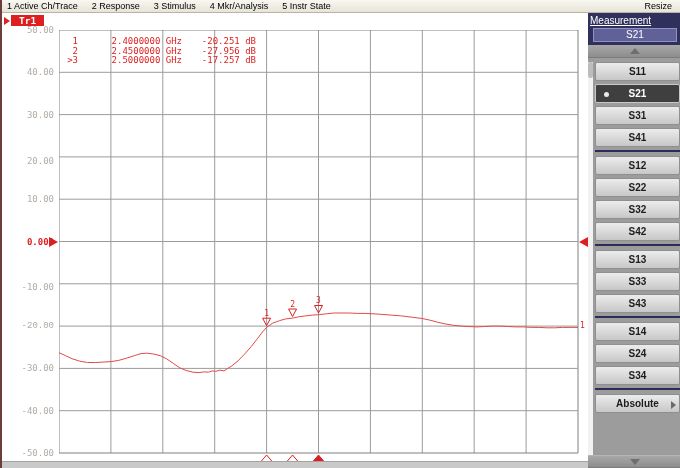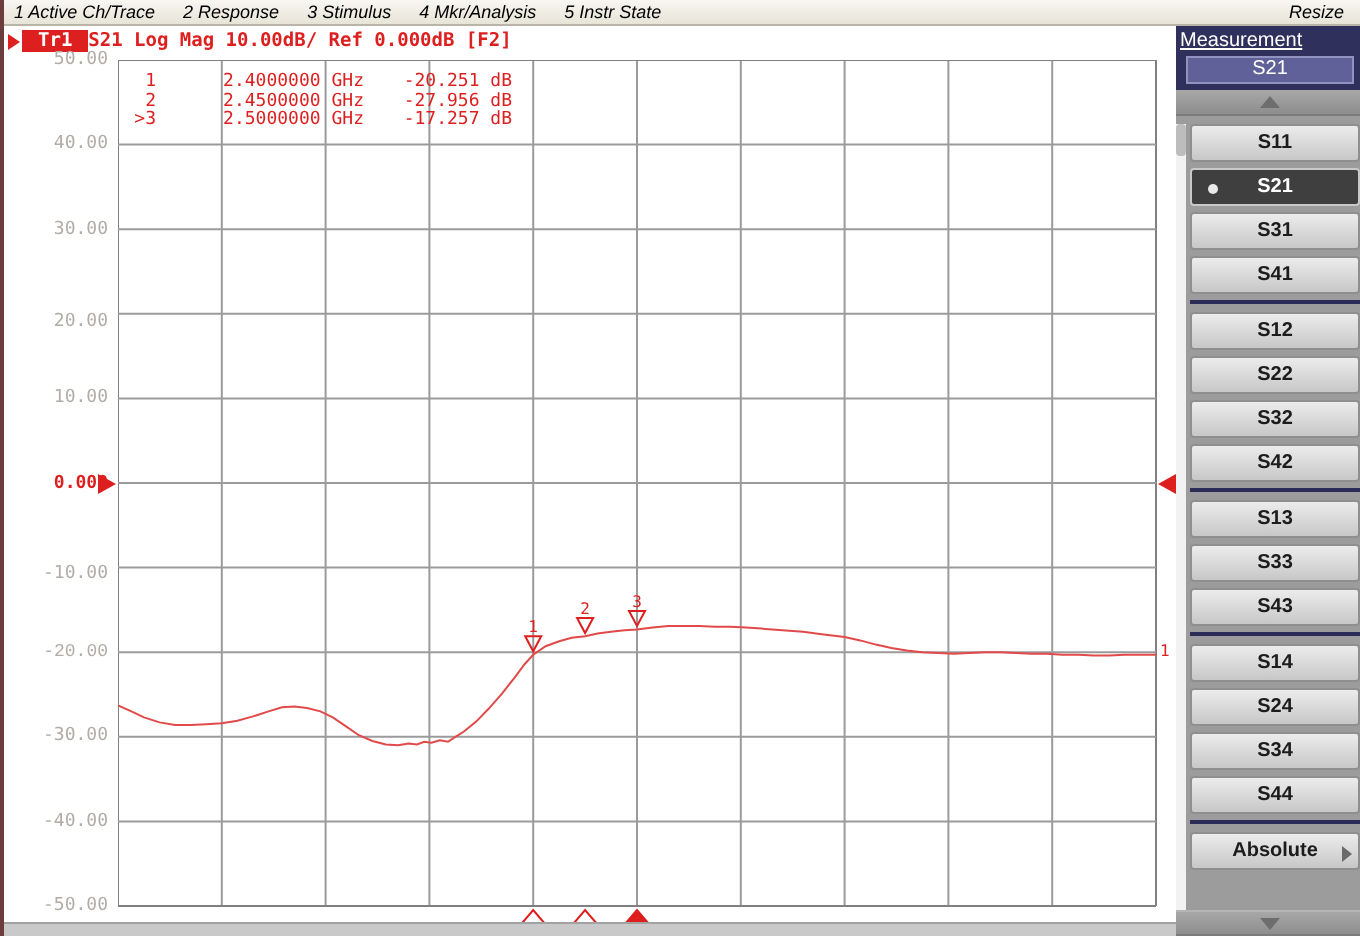--- a/index.html
+++ b/index.html
@@ -5,21 +5,21 @@
   * { margin:0; padding:0; box-sizing:border-box; }
   html,body { width:680px; height:468px; }
   body { font-family:"Liberation Sans", sans-serif; background:#ffffff; }
   .screen { position:relative; width:680px; height:468px; background:#ffffff; overflow:hidden;
             border-left:2px solid #6d3c3c; }
 
   
   .menubar { position:absolute; left:0; top:0; width:678px; height:13px;
              background:linear-gradient(#f8f7f1,#e7e4d7); border-bottom:1px solid #b8b5a8;
              display:flex; align-items:center; font-size:9px; color:#000; padding-left:5px; }
-  .mitem { margin-right:14px; white-space:nowrap; cursor:default;font-style:italic; }
+  .mitem { margin-right:14px; white-space:nowrap; cursor:default; }
   .mresize { margin-left:auto; margin-right:8px; }
 
   
   .trace-status { position:absolute; left:2px; top:14px; height:13px; display:flex; align-items:center;
                   font-family:"DejaVu Sans Mono", monospace; font-size:9.5px; font-weight:bold; color:#dd1f1f; }
   .tr-arrow { width:0; height:0; border-top:4px solid transparent; border-bottom:4px solid transparent;
               border-left:6px solid #dd1f1f; margin-right:1px; }
   .tr-badge { background:#dd1f1f; color:#ffffff; padding:0 8px; }
 
   
@@ -79,21 +79,20 @@
     <span class="mitem">2 Response</span>
     <span class="mitem">3 Stimulus</span>
     <span class="mitem">4 Mkr/Analysis</span>
     <span class="mitem">5 Instr State</span>
     <span class="mitem mresize">Resize</span>
   </div>
 
   <div class="trace-status">
     <span class="tr-arrow"></span>
     <span class="tr-badge">Tr1</span>
-    <span>S21 Log Mag 10.00dB/ Ref 0.000dB [F2]</span>
   </div>
 
   <div id="yticks">
       <span class="ytick" style="top: 25px;">50.00</span>
       <span class="ytick" style="top: 67.3px;">40.00</span>
       <span class="ytick" style="top: 109.6px;">30.00</span>
       <span class="ytick" style="top: 156px;">20.00</span>
       <span class="ytick" style="top: 194.2px;">10.00</span>
       <span class="ytick ref" style="top: 236.5px;">0.000</span>
       <span class="ytick" style="top: 282px;">-10.00</span>
@@ -202,23 +201,20 @@
         <div class="sb-sep"></div>
         <div class="sb-btn">
           <span>S14</span>
         </div>
         <div class="sb-btn">
           <span>S24</span>
         </div>
         <div class="sb-btn">
           <span>S34</span>
         </div>
-        <div class="sb-btn">
-          <span>S44</span>
-        </div>
         <div class="sb-sep"></div>
         <div class="sb-btn">
           <span>Absolute</span>
           <span class="chev"></span>
         </div>
       </div>
     <div class="sb-scroll bottom">
       <span class="down-icon"></span>
     </div>
   </div>

